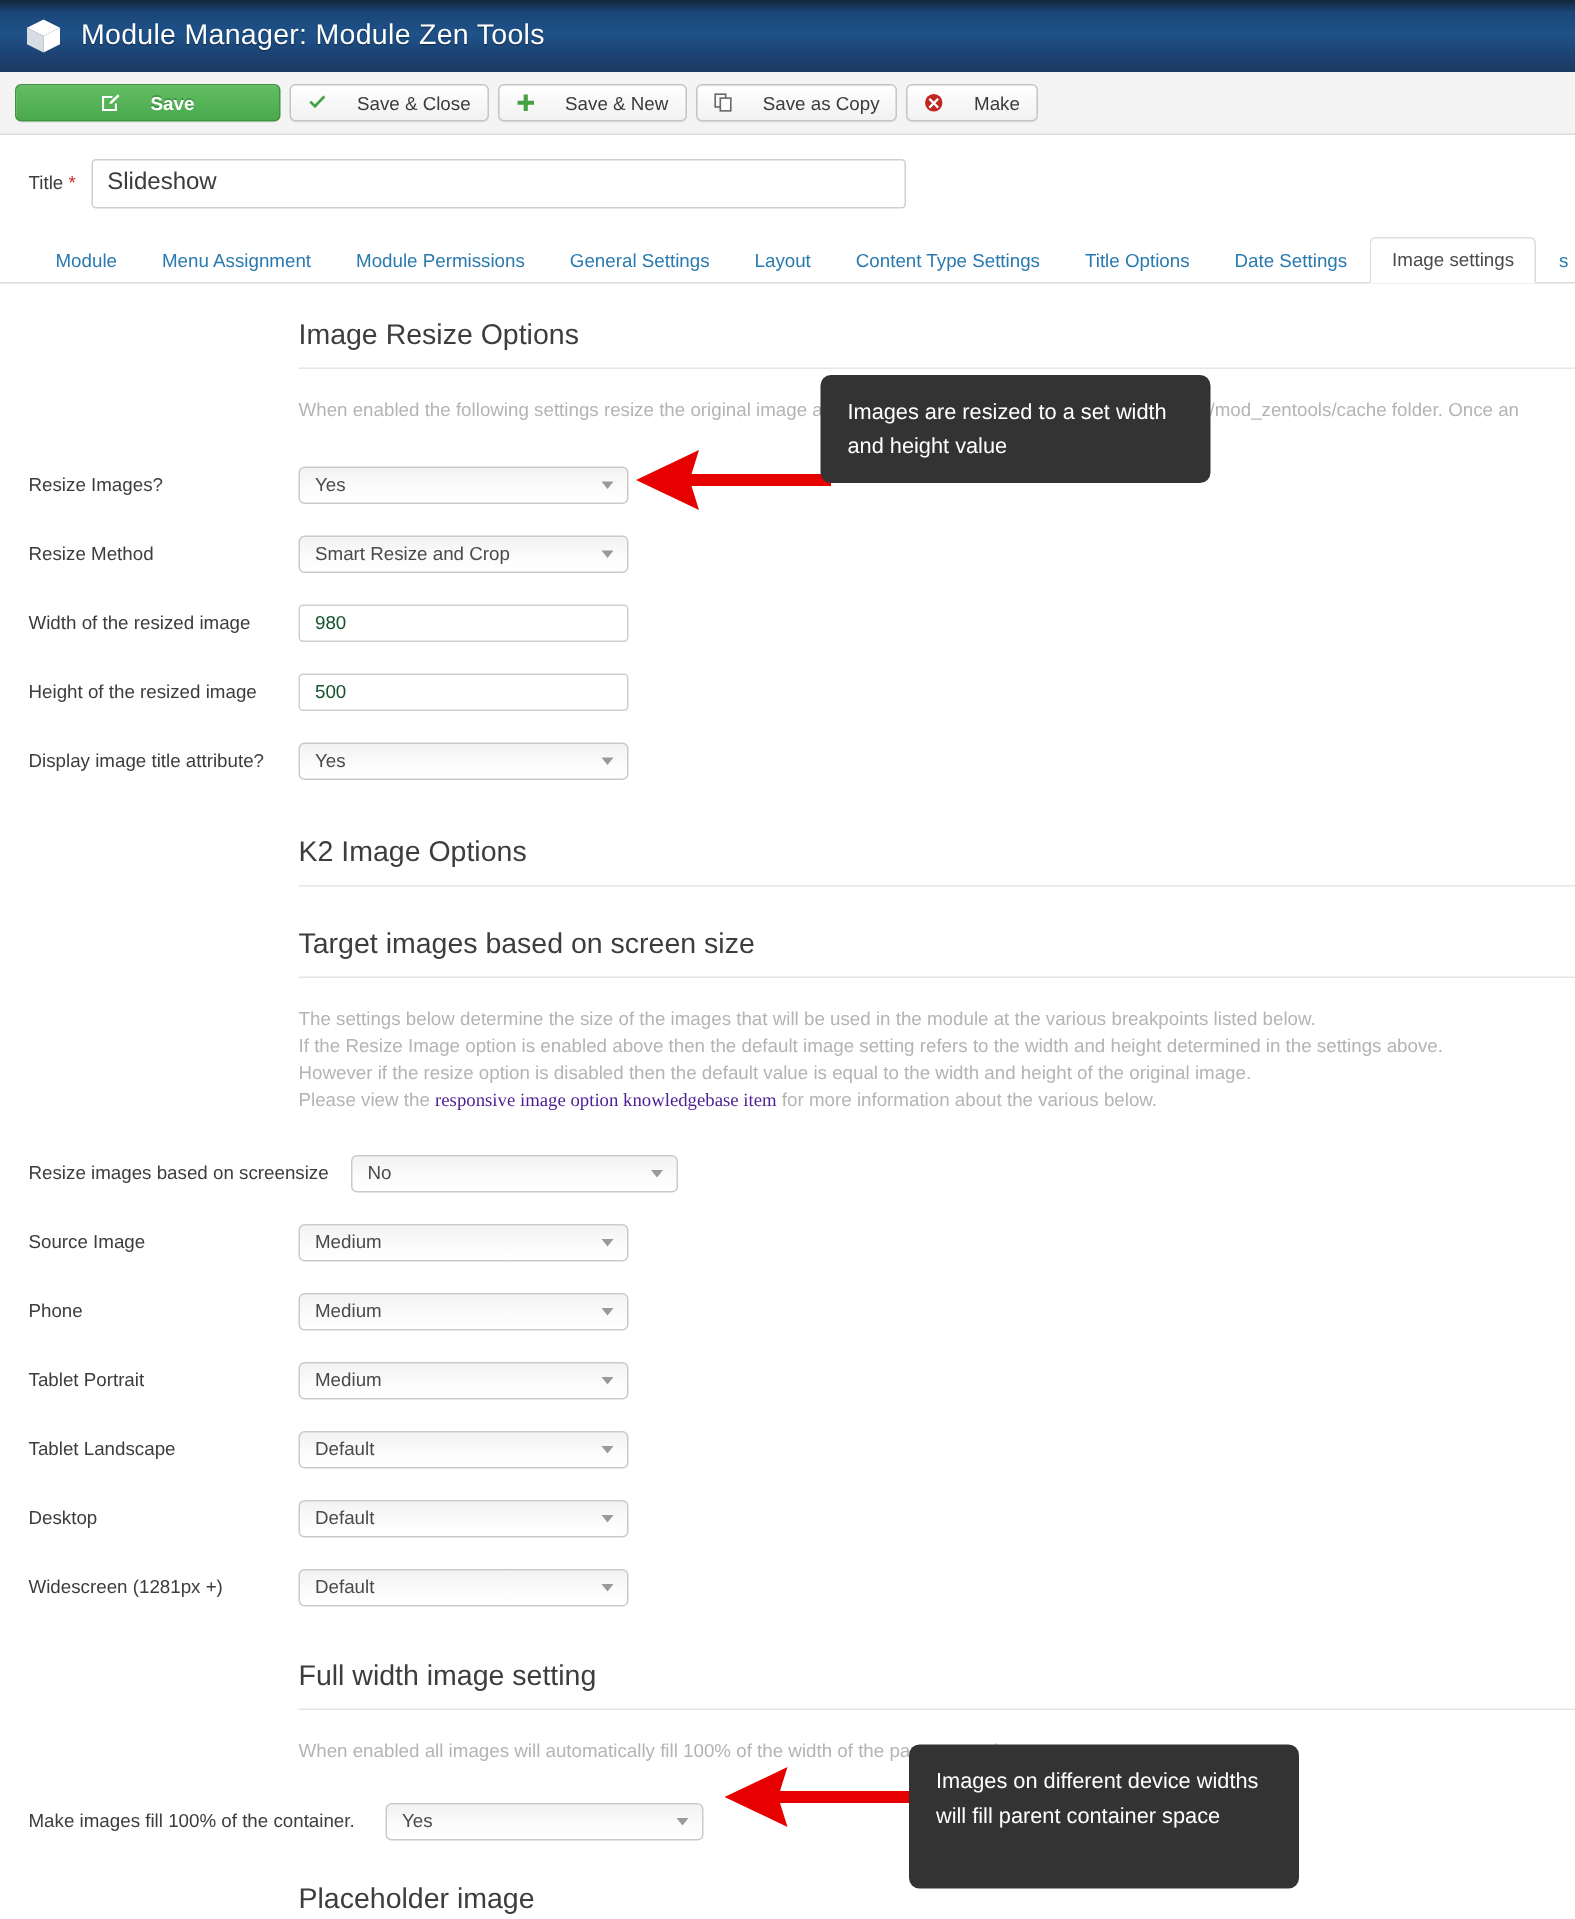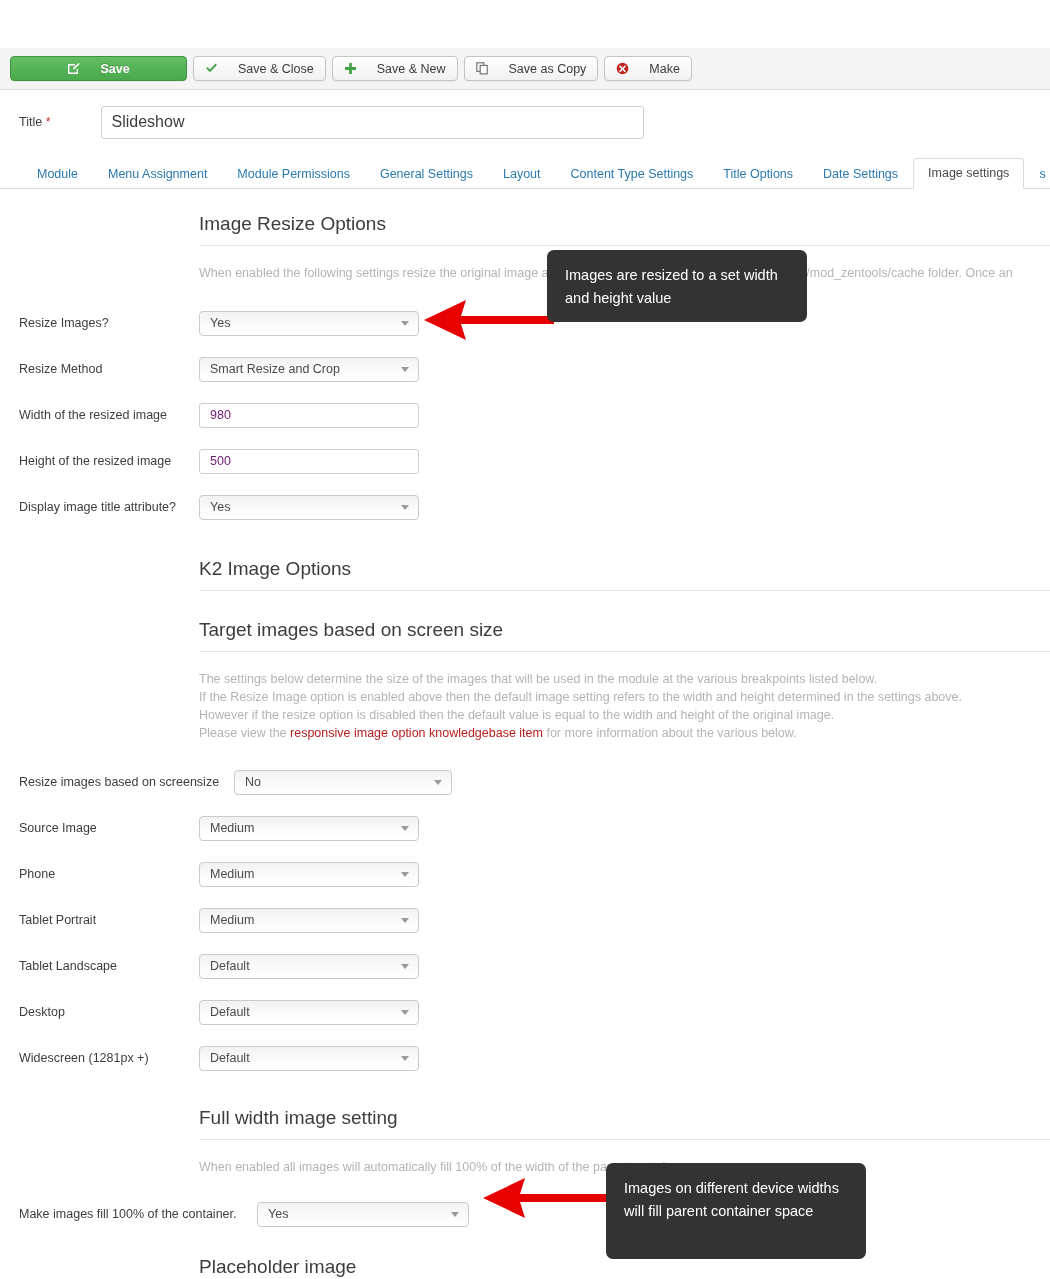--- a/index.html
+++ b/index.html
@@ -43,21 +43,21 @@
     width:177px; justify-content:center;
     background: linear-gradient(to bottom,#62bd63 0%, #4aa94c 100%);
     border:1px solid #3f9441; color:#ffffff; font-weight:bold;
     text-shadow: 0 -1px 0 rgba(0,0,0,.18);
   }
   .ico { width:13px; height:13px; display:inline-block; flex:0 0 13px; }
 
   
   .title-row {
     position:absolute; left:0; top:104px; width:1050px; height:36px;
-    display:flex; align-items:center; padding-left:19px;gap:40px;
+    display:flex; align-items:center; padding-left:19px;
   }
   .title-label { font-size:12.5px; color:#3d3d3d; margin-right:10px; white-space:nowrap; }
   .req { color:#c9302c; }
   .title-input {
     width:543px; height:33px; border:1px solid #cfcfcf; border-radius:3px;
     font-family:"Liberation Sans", sans-serif; font-size:16px; color:#3b3b3b;
     padding:0 10px; background:#fff; outline:none;
   }
 
   
@@ -81,21 +81,21 @@
 
   
   .content { position:absolute; left:0; top:189px; width:1050px; }
   .sec-head {
     font-size:19px; color:#3d3d3d; font-weight:400;
     margin:0 0 10px 0; padding-left:0;
   }
   .sec-block { padding-left:199px; padding-right:0; }
   .rule { height:1px; background:#e6e6e6; width:1000px; margin-bottom:18px; }
   .desc { font-size:12.5px; color:#b4b4b4; line-height:18px; white-space:nowrap; }
-  .desc a { color:#b91c1c; text-decoration:none; }
+  .desc a { color:#4c1d95; text-decoration:none;font-family:Liberation Serif, serif; }
 
   
   .field { display:flex; align-items:center; height:24px; margin-bottom:22px; }
   .field-label {
     width:199px; padding-left:19px; font-size:12.5px; color:#3d3d3d;
     white-space:nowrap; flex:0 0 199px;
   }
   .field-label.wide { width:234px; flex:0 0 234px; }
   .field-label.narrow { width:257px; flex:0 0 257px; }
 
@@ -106,38 +106,48 @@
     font-size:12.5px; color:#4a4a4a; cursor:pointer; white-space:nowrap;
   }
   .sel.w212 { width:212px; }
   .caret {
     position:absolute; right:9px; top:50%; margin-top:-2px;
     width:0; height:0; border-left:4px solid transparent;
     border-right:4px solid transparent; border-top:5px solid #9a9a9a;
   }
   .txtin {
     width:220px; height:25px; border:1px solid #cfcfcf; border-radius:3px;
-    font-family:"Liberation Sans", sans-serif; font-size:12.5px; color:#701a75;
+    font-family:"Liberation Sans", sans-serif; font-size:12.5px; color:#14532d;
     padding:0 10px; background:#fff; outline:none;
   }
 
   
   .callout {
     position:absolute; background:#333333; border-radius:7px;
     color:#ffffff; font-size:14.5px; line-height:23px;
     padding:14px 18px; z-index:30;
   }
   .arrow-wrap { position:absolute; z-index:29; }
   .arrow-wrap svg { display:block; }
 </style>
 </head>
 <body>
 
 <div id="page">
 
+  <div class="app-header">
+    <span class="cube-icon">
+      <svg viewBox="0 0 26 26" width="26" height="26">
+        <polygon points="13,2 24,7.5 13,13 2,7.5" fill="#ffffff"></polygon>
+        <polygon points="2,7.5 13,13 13,24 2,18.5" fill="#d8dde3"></polygon>
+        <polygon points="24,7.5 13,13 13,24 24,18.5" fill="#ffffff"></polygon>
+      </svg>
+    </span>
+    <div class="app-title">Module Manager: Module Zen Tools</div>
+  </div>
 
   <div class="toolbar">
 
     <div class="btn primary">
       <span class="ico">
         <svg viewBox="0 0 13 13" width="13" height="13">
           <path d="M1 2h7v1.4H2.4v7.2h7.2V7H11v5H1z" fill="#ffffff"></path>
           <path d="M11.6.9l1.1 1.1-5 5L6 7.4l.4-1.6z" fill="#ffffff"></path>
         </svg>
       </span>

